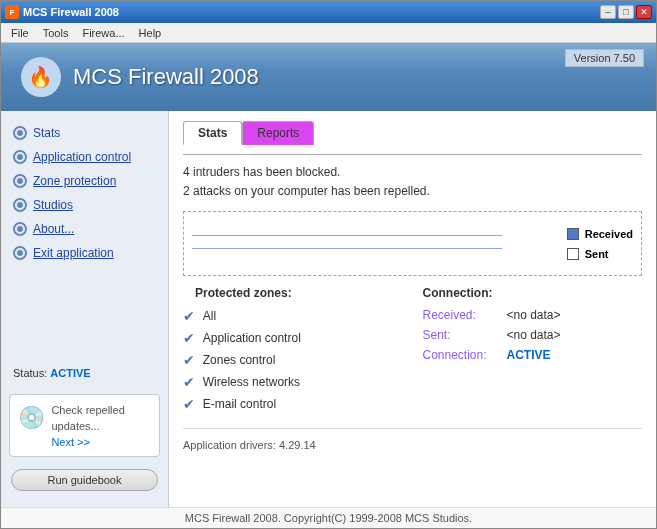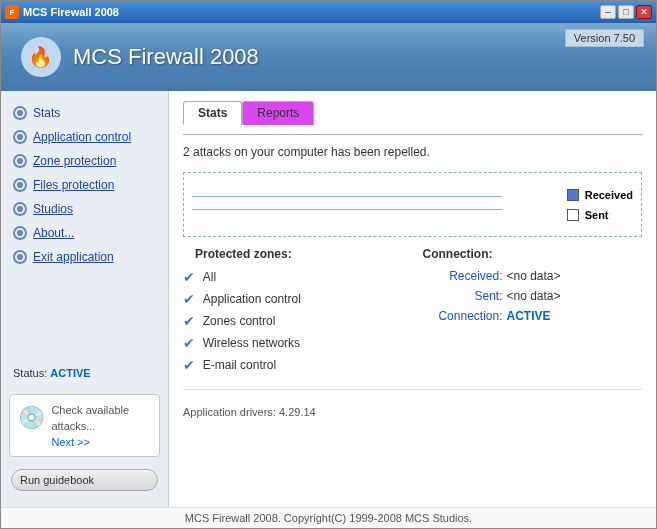--- a/index.html
+++ b/index.html
@@ -40,21 +40,21 @@
 
     .status-section { padding: 8px 12px; }
     .status-line { font-size: 11px; color: #333; }
     .status-active { color: #0066cc; font-weight: bold; }
 
     .update-box { margin: 6px 8px; background: white; border: 1px solid #c0c8d8; border-radius: 4px; padding: 8px; display: flex; align-items: flex-start; gap: 6px; }
     .update-icon { font-size: 22px; margin-top: 2px; }
     .update-text { font-size: 11px; color: #555; line-height: 1.4; }
     .next-link { color: #0066cc; cursor: pointer; font-size: 11px; display: block; margin-top: 2px; }
 
-    .guidebook-btn { margin: 6px 10px; padding: 4px 8px; background: linear-gradient(to bottom, #f0f0f0, #d8d8d8); border: 1px solid #aaa; border-radius: 11px; cursor: pointer; font-size: 11px; text-align: left; color: #333; }
+    .guidebook-btn { margin: 6px 10px; padding: 4px 8px; background: linear-gradient(to bottom, #f0f0f0, #d8d8d8); border: 1px solid #aaa; border-radius: 11px; cursor: pointer; font-size: 11px; text-align: center; color: #333; }
 
     
     .content { flex: 1; padding: 10px 14px; background: white; overflow: auto; }
 
     
     .tabs { display: flex; gap: 0; margin-bottom: 10px; }
     .tab { padding: 4px 14px; border: 1px solid #aaa; border-bottom: none; border-radius: 3px 3px 0 0; cursor: pointer; font-size: 12px; background: #d946ef; color: #333; }
     .tab.active { background: white; border-bottom: 1px solid white; font-weight: bold; color: #333; z-index: 1; }
 
     
@@ -74,45 +74,51 @@
     
     .zones-info { display: flex; gap: 20px; }
     .zones-section { flex: 1; }
     .zones-title { font-size: 12px; font-weight: bold; color: #333; margin-bottom: 8px; padding-left: 12px; }
     .zone-item { display: flex; align-items: center; gap: 8px; margin-bottom: 6px; font-size: 12px; color: #333; }
     .zone-check { color: #4477cc; font-size: 14px; }
 
     .info-section { flex: 1; }
     .info-title { font-size: 12px; font-weight: bold; color: #333; margin-bottom: 8px; }
     .info-row { display: flex; gap: 4px; margin-bottom: 6px; font-size: 12px; }
-    .info-label { color: #1d4ed8; text-align: right; min-width: 80px; }
+    .info-label { color: #8b5cf6; min-width: 80px; }
     .info-value { color: #333; }
     .info-value.active { color: #0066cc; font-weight: bold; }
 
-    .footer-section { border-top: 1px solid #ddd; margin-top: 10px; padding-top: 16px; display: flex; justify-content: space-between; align-items: flex-end; }
+    .footer-section { border-top: 1px solid #ddd; margin-top: 10px; padding-top: 10px; display: flex; justify-content: space-between; align-items: flex-end; }
     .app-drivers { font-size: 11px; color: #555; }
     .copyright { font-size: 11px; color: #555; text-align: center; border-top: 1px solid #ddd; padding: 4px; background: #f8f8f8; }
   </style>
 </head>
 <body>
 
 <div class="window">
 
   <div class="title-bar">
     <div class="title-bar-text">
       <div class="title-bar-icon">F</div>
       <span>MCS Firewall 2008</span>
     </div>
     <div class="title-bar-controls">
       <div class="title-btn">–</div>
       <div class="title-btn">□</div>
       <div class="title-btn close">✕</div>
     </div>
   </div>
 
+  <div class="menu-bar">
+    <span class="menu-item">File</span>
+    <span class="menu-item">Tools</span>
+    <span class="menu-item">Firewa...</span>
+    <span class="menu-item">Help</span>
+  </div>
 
   <div class="app-header">
     <div class="header-icon">🔥</div>
     <span class="header-title">MCS Firewall 2008</span>
     <div class="version-badge" style="position: absolute; right: 12px; top: 6px; background: #c8d8e8; border: 1px solid #aabbcc; padding: 2px 8px; font-size: 11px; color: #333;">Version 7.50</div>
   </div>
 
   <div class="main">
 
     <div class="sidebar">
@@ -127,26 +133,20 @@
           <div class="nav-circle">
               <div class="nav-circle-inner"></div>
             </div>
           <span class="nav-label">Application control</span>
         </div>
         <div class="nav-item">
           <div class="nav-circle">
               <div class="nav-circle-inner"></div>
             </div>
           <span class="nav-label">Zone protection</span>
-        </div>
-        <div class="nav-item">
-          <div class="nav-circle">
-              <div class="nav-circle-inner"></div>
-            </div>
-          <span class="nav-label">Files protection</span>
         </div>
         <div class="nav-item">
           <div class="nav-circle">
               <div class="nav-circle-inner"></div>
             </div>
           <span class="nav-label">Studios</span>
         </div>
         <div class="nav-item">
           <div class="nav-circle">
               <div class="nav-circle-inner"></div>
@@ -164,37 +164,38 @@
       <div class="status-section">
         <span class="status-line">
           <span>Status:</span>
           <span class="status-active">ACTIVE</span>
         </span>
       </div>
 
       <div class="update-box">
         <div class="update-icon">💿</div>
         <div>
-          <span class="update-text">Check available attacks...</span>
+          <span class="update-text">Check repelled updates...</span>
           <a class="next-link">Next &gt;&gt;</a>
         </div>
       </div>
 
       <button class="guidebook-btn">Run guidebook</button>
     </div>
 
     <div class="content">
 
       <div class="tabs">
         <div class="tab active">Stats</div>
         <div class="tab">Reports</div>
       </div>
       <div style="border-top: 1px solid #aaa; margin-top: -1px; margin-bottom: 8px;"></div>
 
       <div class="stats-text">
+        <div>4 intruders has been blocked.</div>
         <div>2 attacks on your computer has been repelled.</div>
       </div>
 
       <div class="chart-area">
         <div class="chart-lines">
           <div class="chart-line line1"></div>
           <div class="chart-line line2"></div>
         </div>
         <div class="chart-legend">
           <div class="legend-item">

